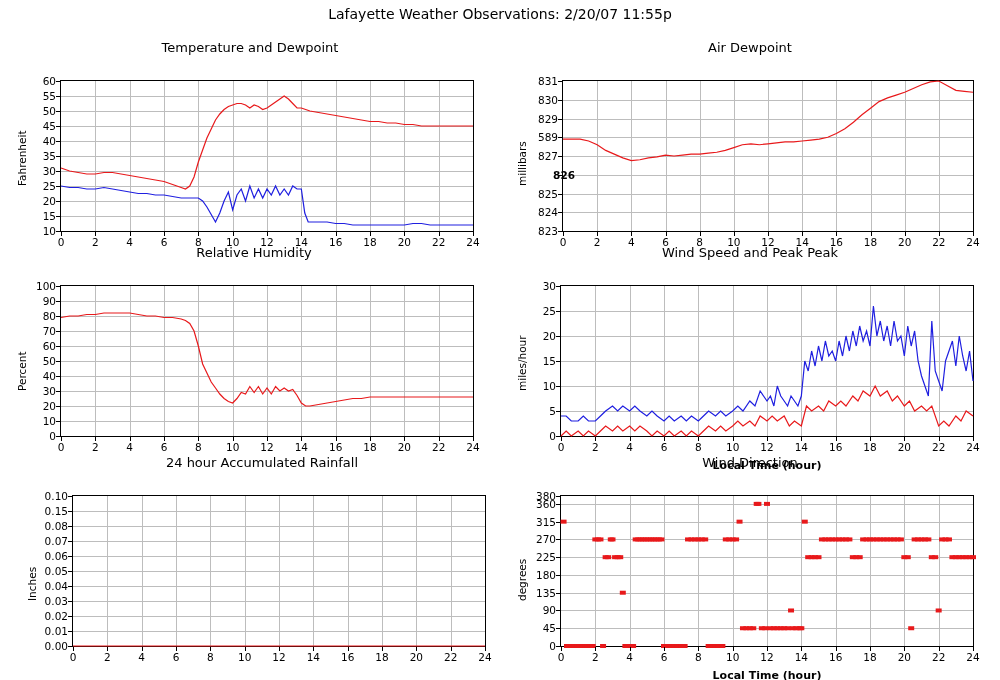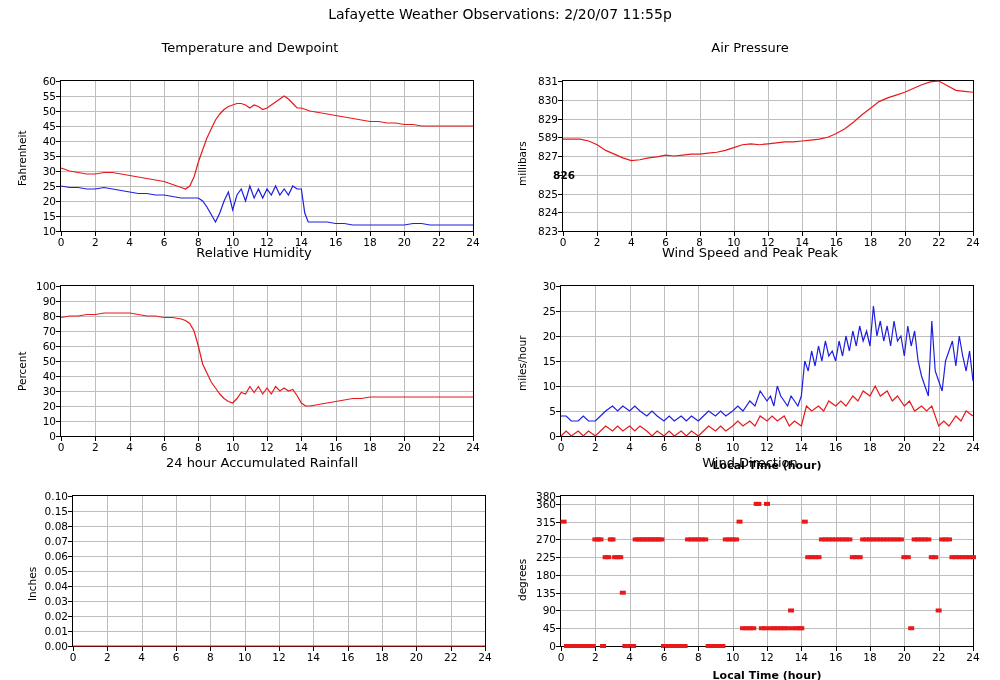--- a/index.html
+++ b/index.html
@@ -124,21 +124,21 @@
       <div class="tickmark" style="left: 404.333px; top: 172px; width: 1px; height: 4px;"></div>
       <div class="tick-lbl-x" style="left: 438.667px; top: 176px;">22</div>
       <div class="tickmark" style="left: 438.667px; top: 172px; width: 1px; height: 4px;"></div>
       <div class="tick-lbl-x" style="left: 473px; top: 176px;">24</div>
       <div class="tickmark" style="left: 473px; top: 172px; width: 1px; height: 4px;"></div>
       <div class="ylabel" style="left: 16px; top: 126px;">Fahrenheit</div>
     </div>
 </div>
 
 <div class="panel" style="left:500px;top:40px;width:500px;height:200px;">
-  <div class="panel-title">Air Pressure</div>
+  <div class="panel-title">Air Dewpoint</div>
   <div class="plot-wrap" id="wrap-1" style="width:500px;height:180px;">
       <div class="plot" style="left: 62px; top: 20px; width: 412px; height: 152px;">
         <div class="grid-line grid-v" style="left: 34.1667px;"></div>
         <div class="grid-line grid-v" style="left: 68.3333px;"></div>
         <div class="grid-line grid-v" style="left: 102.5px;"></div>
         <div class="grid-line grid-v" style="left: 136.667px;"></div>
         <div class="grid-line grid-v" style="left: 170.833px;"></div>
         <div class="grid-line grid-v" style="left: 205px;"></div>
         <div class="grid-line grid-v" style="left: 239.167px;"></div>
         <div class="grid-line grid-v" style="left: 273.333px;"></div>

